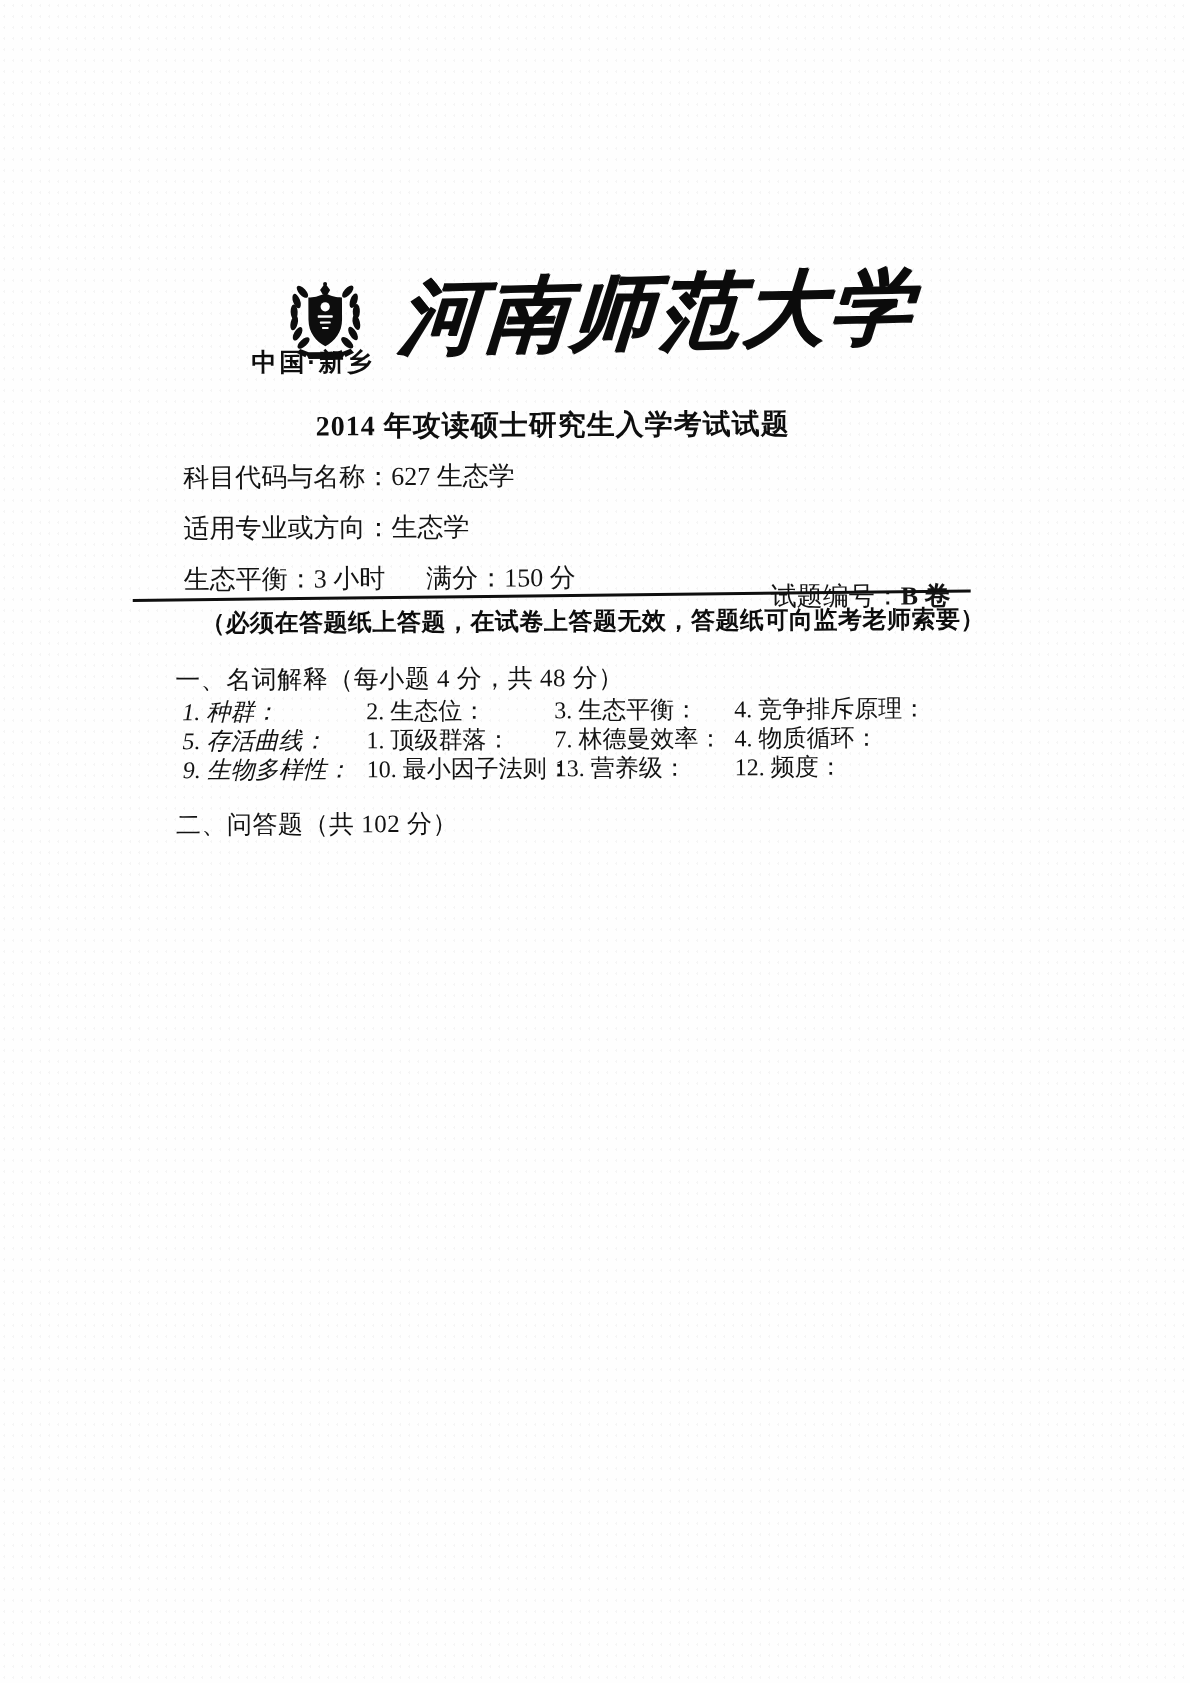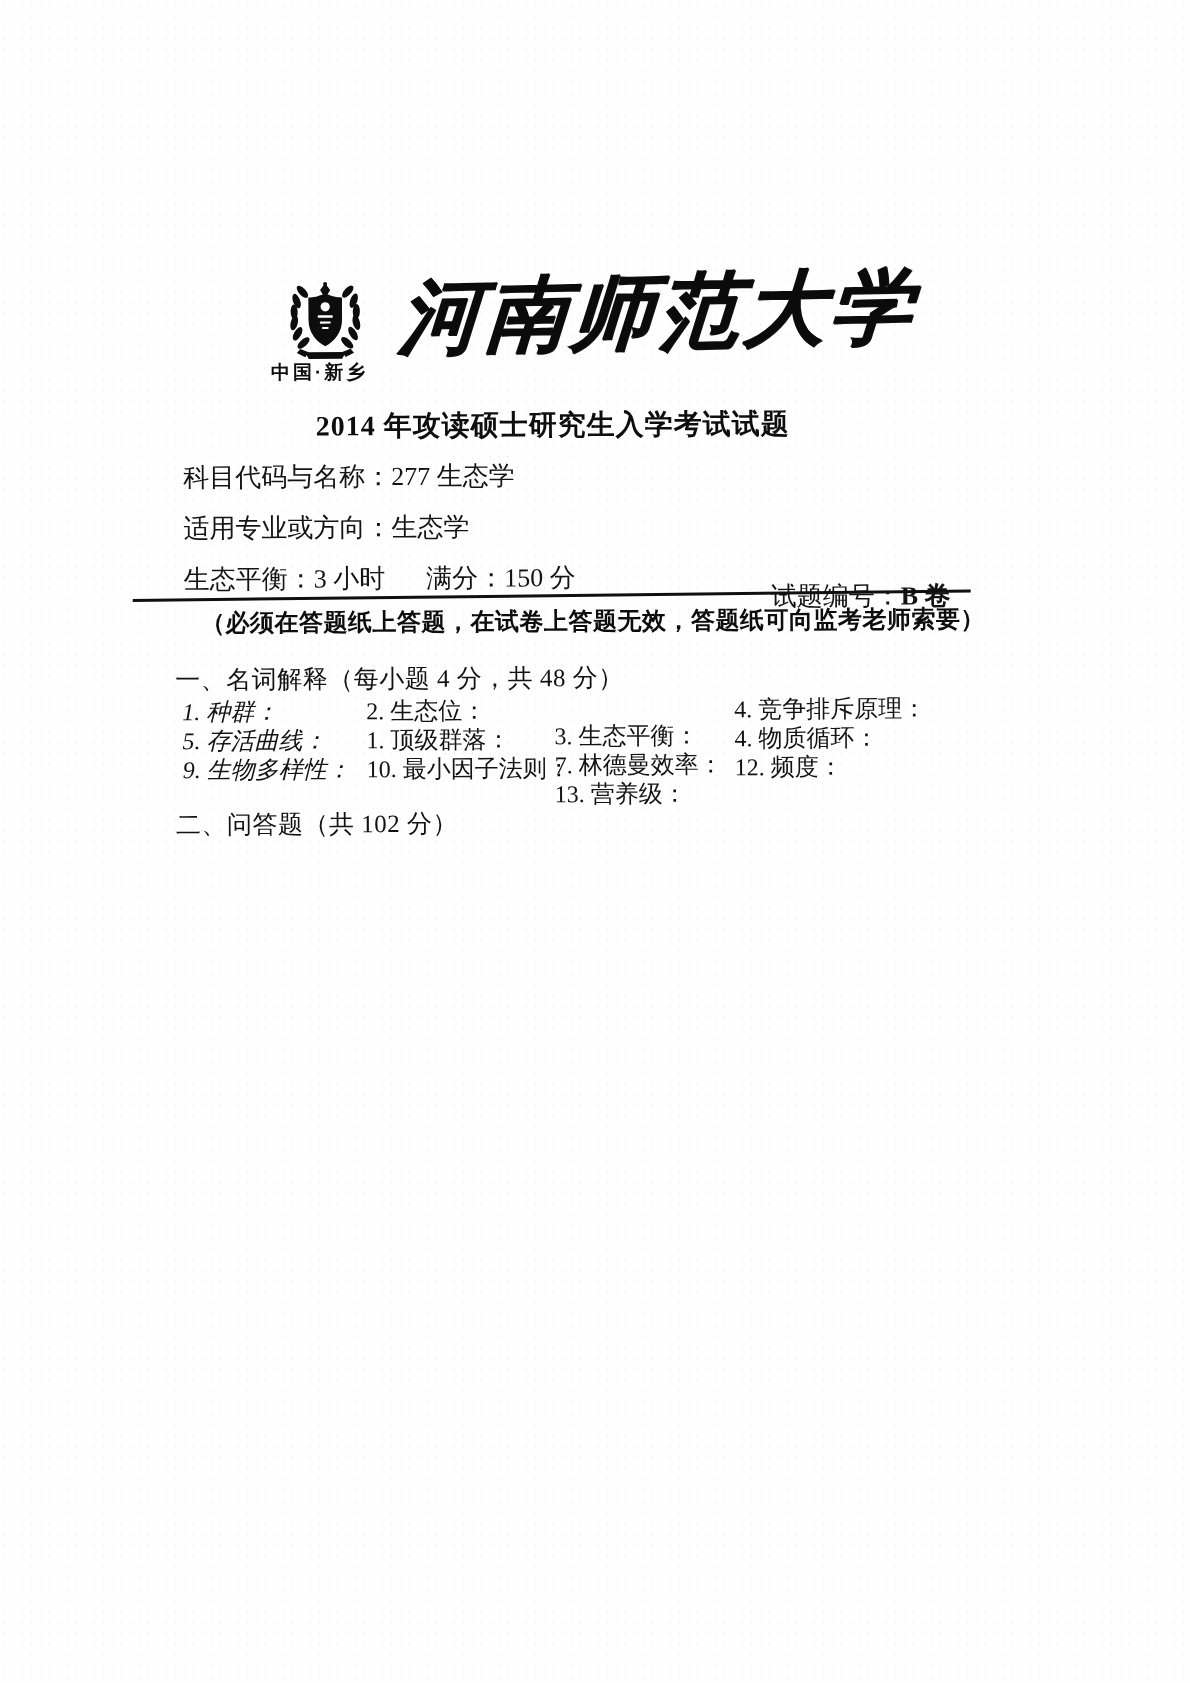--- a/index.html
+++ b/index.html
@@ -21,24 +21,24 @@
     position: absolute;
     inset: 0;
     transform: rotate(-0.3deg);
   }
 
   .abs { position: absolute; white-space: nowrap; }
 
   
   .emblem { left: 286px; top: 279px; width: 84px; height: 88px; }
   .location-caption {
-    left: 254px; top: 358px; width: 136px;
+    left: 254px; top: 344px; width: 136px;
     font-family: "Liberation Sans", sans-serif;
-    font-weight: 900; font-size: 19px; letter-spacing: 3px;
-    text-align: center; color: #0d0d0d;
+    font-weight: 900; font-size: 25px; letter-spacing: 3px;
+    text-align: left; color: #0d0d0d;
   }
   .calligraphy {
     left: 402px; top: 258px;
     font-size: 82px; font-weight: bold; font-style: italic;
     letter-spacing: 4px; line-height: 110px;
     transform: skewX(-5deg) rotate(-1deg);
     text-shadow: 1px 1px 0 #111;
     color: #0b0b0b;
   }
 
@@ -72,21 +72,21 @@
   .section-1 { left: 176px; top: 661px; }
   .section-2 { left: 176px; top: 806px; }
 
   .term-row { left: 183px; width: 920px; height: 28px; font-size: 24px; color: #131313; }
   .row-1 { top: 694px; }
   .row-2 { top: 723px; }
   .row-3 { top: 752px; }
   .term { position: absolute; top: 0; white-space: nowrap; }
   .col-1 { left: 0; font-style: italic; }
   .col-2 { left: 184px; }
-  .col-3 { left: 372px; margin-top: 26px; }
+  .col-3 { left: 372px; }
   .col-4 { left: 552px; }
 </style>
 </head>
 <body>
 
 <div class="sheet">
   <div class="content">
 
     <svg class="abs emblem" viewBox="0 0 100 104" aria-hidden="true">
       <g fill="#0d0d0d">
@@ -115,21 +115,21 @@
       </g>
     </svg>
 
     <div class="abs location-caption">中国·新乡</div>
 
     <div class="abs calligraphy">河南师范大学</div>
 
     <div class="abs exam-title">2014 年攻读硕士研究生入学考试试题</div>
 
     <div class="abs meta meta-subject">
-      <span>科目代码与名称：</span><span>277 生态学</span>
+      <span>科目代码与名称：</span><span>627 生态学</span>
     </div>
 
     <div class="abs meta meta-major">
       <span>适用专业或方向：</span><span>生态学</span>
     </div>
 
     <div class="abs meta meta-duration">
       <span>生态平衡：</span><span>3 小时</span><span class="meta-score-label">满分：</span><span>150 分</span>
     </div>
 

